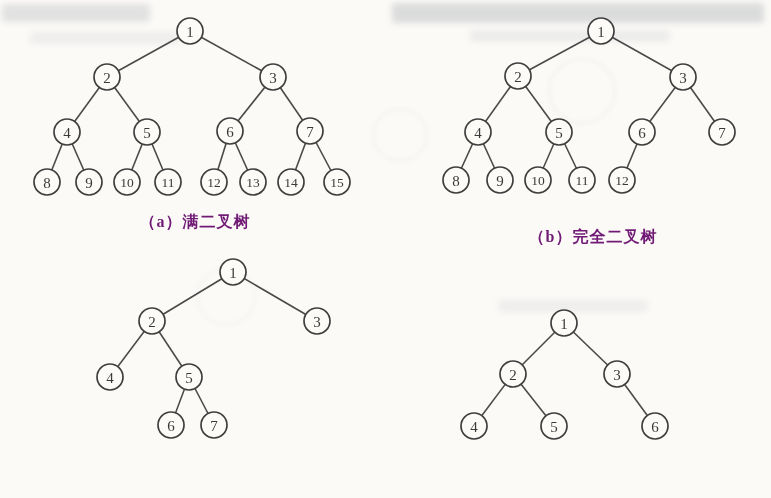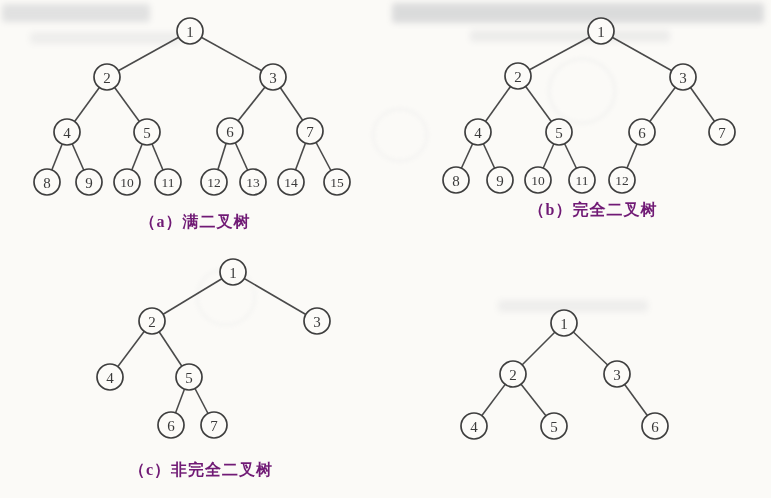--- a/index.html
+++ b/index.html
@@ -26,21 +26,21 @@
     position: absolute;
     transform: translate(-50%, -50%);
     font-family: Liberation Serif, serif;
     font-weight: bold;
     font-size: 16px;
     color: #701a75;
     letter-spacing: 1px;
     white-space: nowrap;
   }
   .cap-a { left: 195px; top: 222px; }
-  .cap-b { left: 593px; top: 210px; }
+  .cap-b { left: 593px; top: 237px; }
   .cap-c { left: 201px; top: 470px; }
   .cap-d { left: 573px; top: 473px; }
 
   
   .smudge {
     position: absolute;
     pointer-events: none;
   }
   .smudge-bar {
     background: #5d6472;
@@ -197,15 +197,14 @@
         <text x="474" y="426.5" text-anchor="middle" dominant-baseline="central" fill="#3a3a3a" font-family="&quot;Liberation Serif&quot;, serif" font-size="15">4</text>
         <circle cx="554" cy="426" r="13" fill="#fcfbf8" stroke="#3e3e3e" stroke-width="1.7"></circle>
         <text x="554" y="426.5" text-anchor="middle" dominant-baseline="central" fill="#3a3a3a" font-family="&quot;Liberation Serif&quot;, serif" font-size="15">5</text>
         <circle cx="655" cy="426" r="13" fill="#fcfbf8" stroke="#3e3e3e" stroke-width="1.7"></circle>
         <text x="655" y="426.5" text-anchor="middle" dominant-baseline="central" fill="#3a3a3a" font-family="&quot;Liberation Serif&quot;, serif" font-size="15">6</text>
       </g>
     </svg>
 
   <div class="caption cap-a">（a）满二叉树</div>
   <div class="caption cap-b">（b）完全二叉树</div>
-  <div class="caption cap-c">（c）非完全二叉树</div>
 
 </div>
 
 </body></html>

